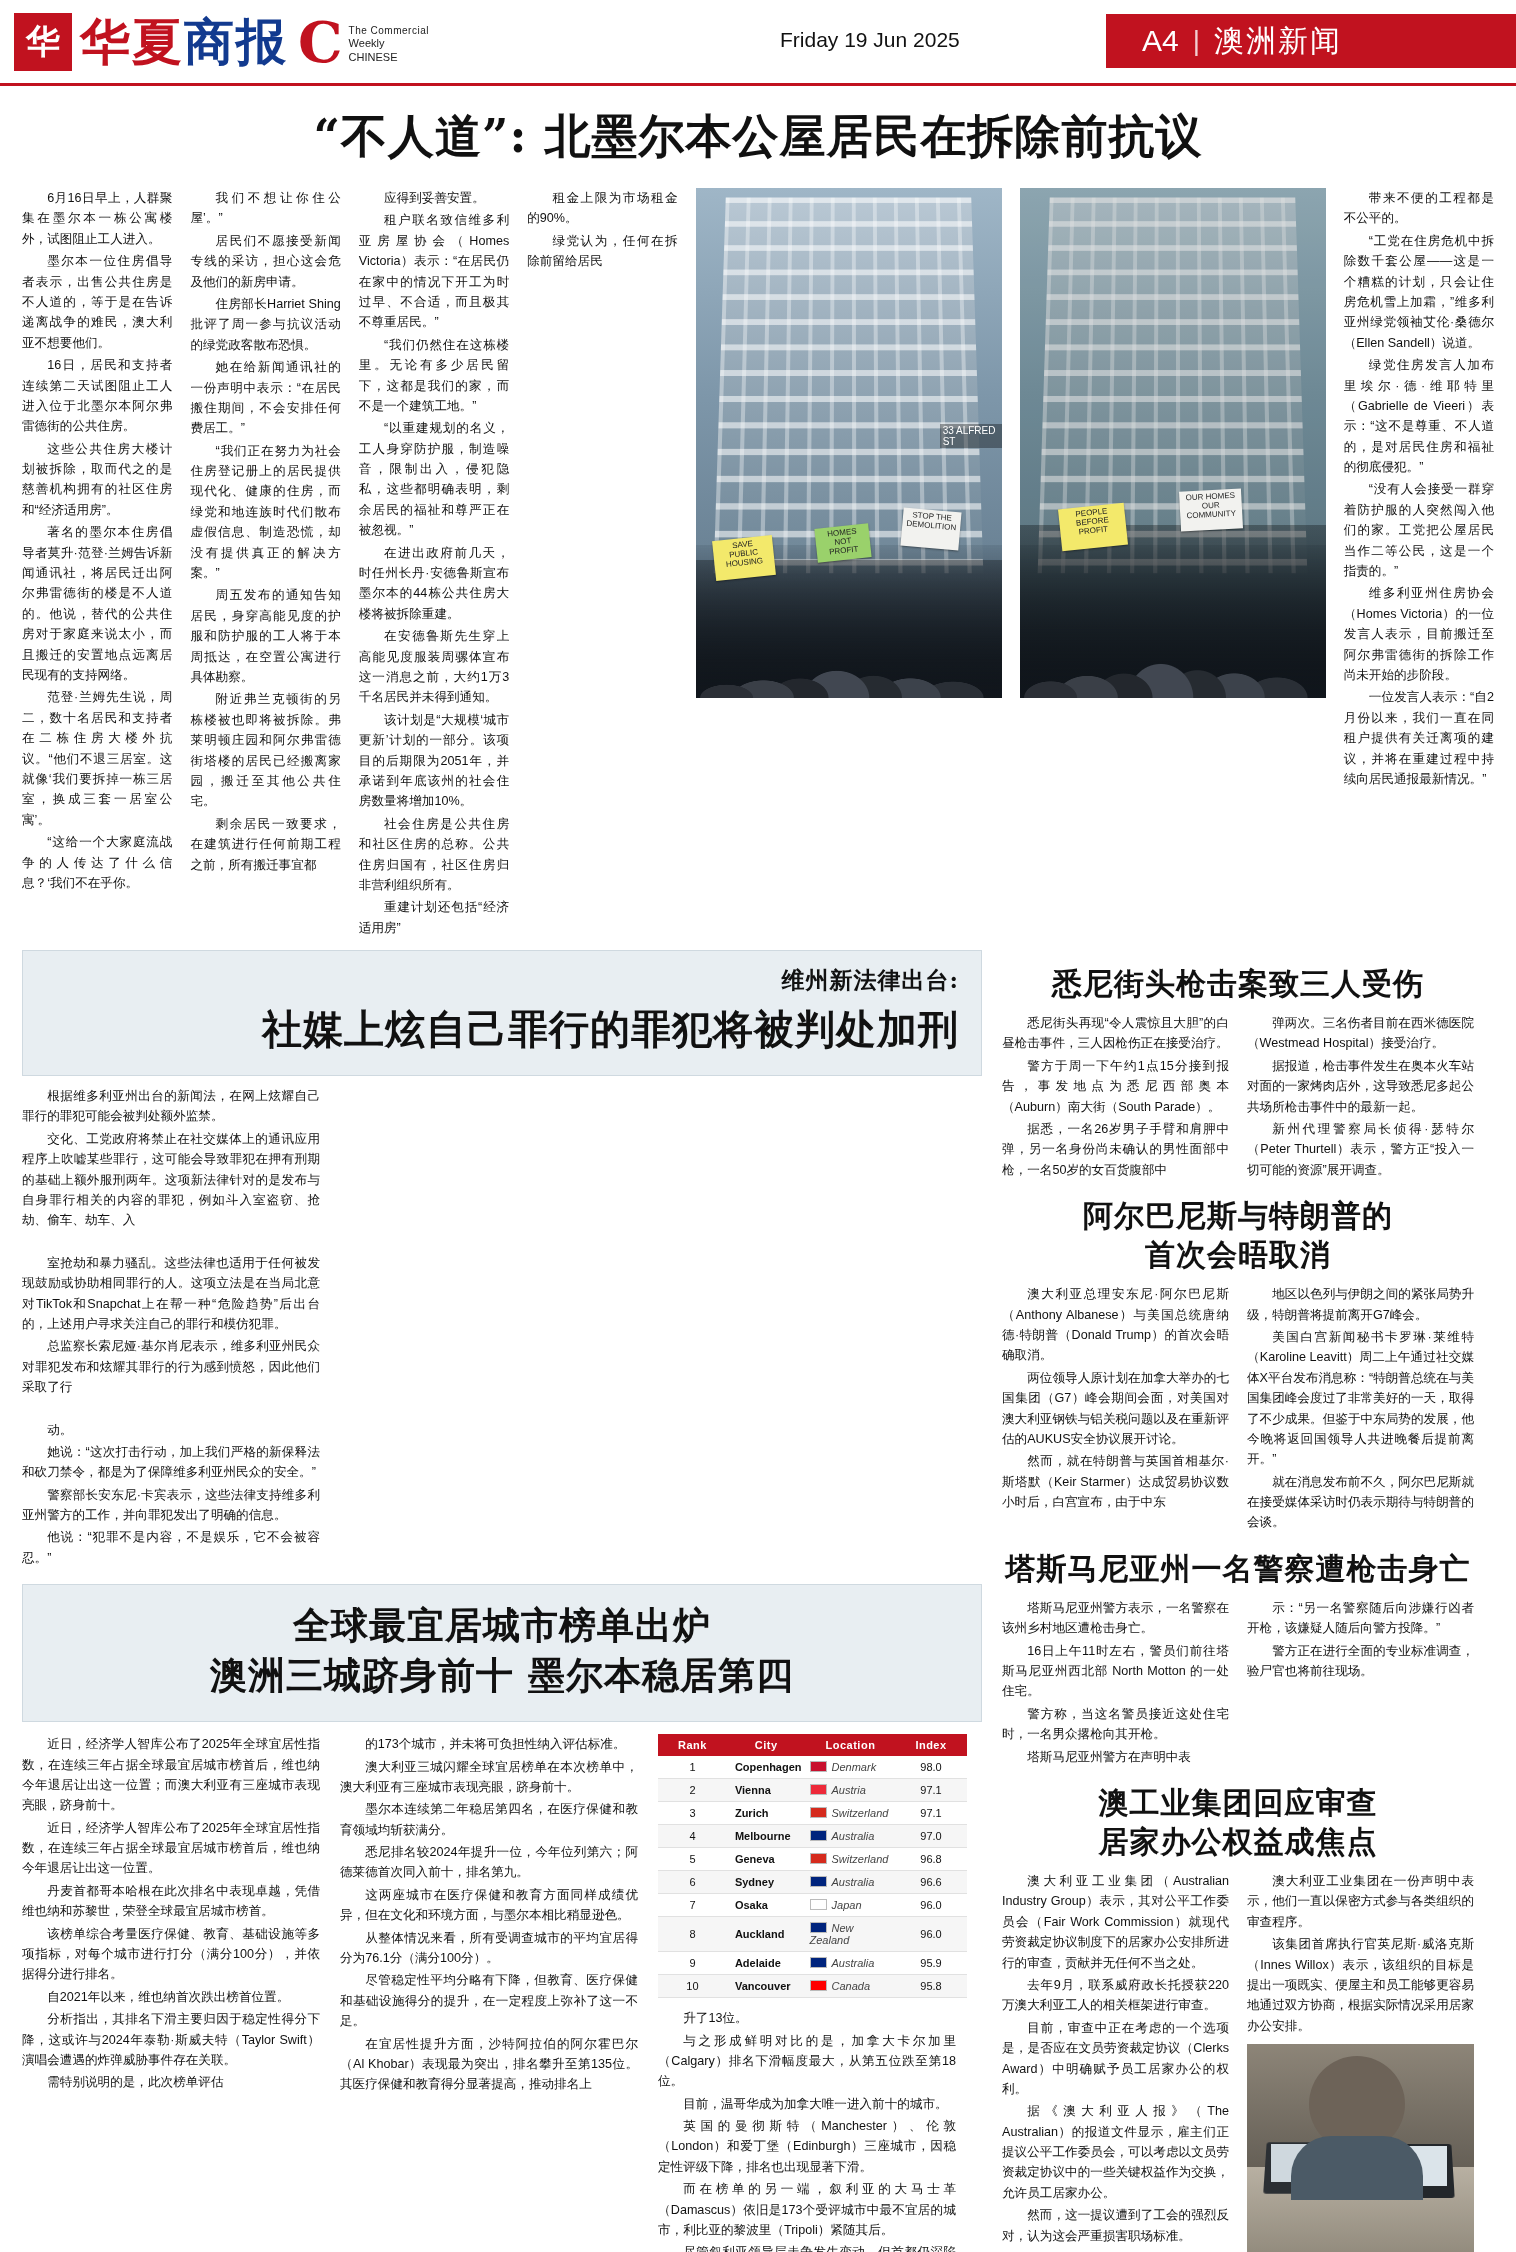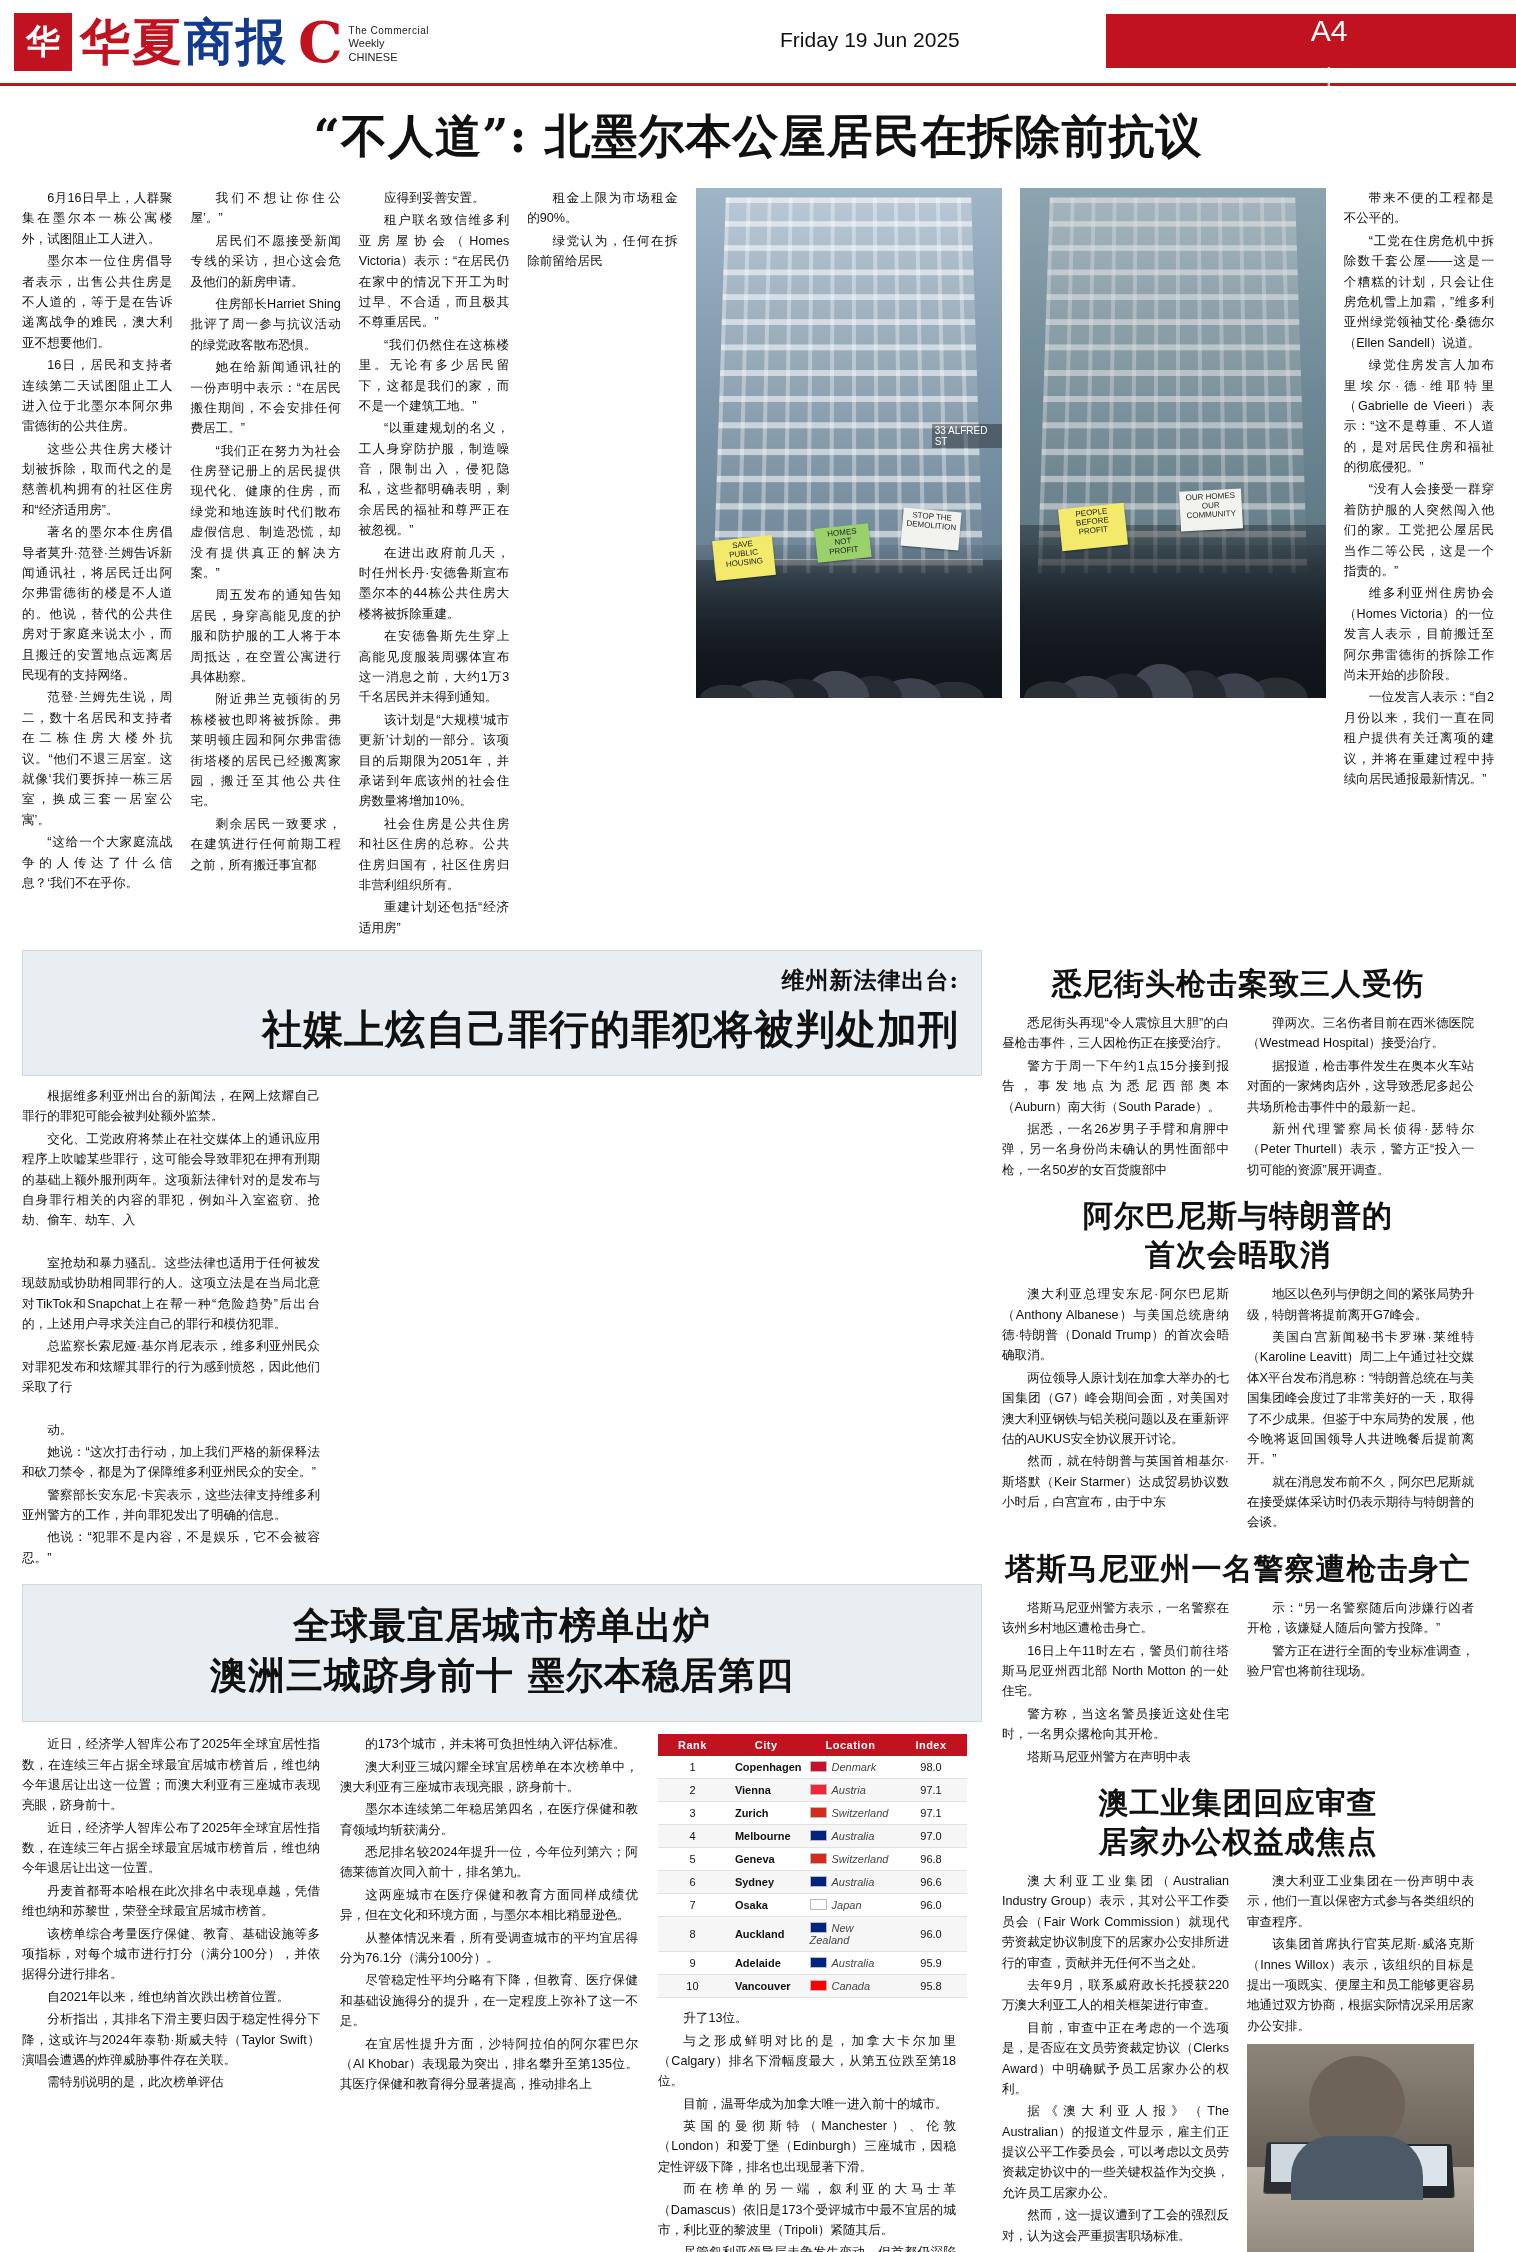--- a/index.html
+++ b/index.html
@@ -49,21 +49,20 @@
     position:absolute; left:780px; top:28px;
     font-size:21px; color:#111;
   }
   .masthead-right {
     position:absolute; right:0; top:14px;
     background:#c1121f; color:#fff;
     height:54px; width:410px;
     display:flex; align-items:center; gap:14px;
     padding-left:36px;
     font-size:28px;
-    flex-direction:column;
   }
   .masthead-right .pg { font-size:30px; }
   .masthead-right .sep { opacity:.8; }
   .masthead-right .sect { font-size:30px; letter-spacing:2px; }
 
   
   .headline-main {
     text-align:center;
     font-family:"DejaVu Serif", serif;
     font-weight:bold;
@@ -300,21 +299,21 @@
           <p>租金上限为市场租金的90%。</p>
           <p>绿党认为，任何在拆除前留给居民</p>
         </div>
       </div>
       <div class="story1-photo">
         <div class="bldg"></div>
         <div class="crowd"></div>
         <div class="placard" style="left:18px;bottom:120px;width:60px;height:40px;">SAVE<br>PUBLIC<br>HOUSING</div>
         <div class="placard green" style="left:120px;bottom:138px;width:54px;height:34px;">HOMES<br>NOT<br>PROFIT</div>
         <div class="placard white" style="left:206px;bottom:150px;width:58px;height:38px;transform:rotate(5deg)">STOP THE<br>DEMOLITION</div>
-        <div style="position:absolute;left:236px;top:236px;color:#fff;font-size:10px;background:rgba(0,0,0,.35);padding:1px 3px">33 ALFRED ST</div>
+        <div style="position:absolute;left:244px;top:236px;color:#fff;font-size:10px;background:rgba(0,0,0,.35);padding:1px 3px">33 ALFRED ST</div>
       </div>
       <div class="story1-photo2">
         <div class="bldg" style="filter:hue-rotate(-10deg) brightness(.9)"></div>
         <div class="crowd" style="height:34%"></div>
         <div class="placard" style="left:40px;bottom:150px;width:66px;height:42px;">PEOPLE<br>BEFORE<br>PROFIT</div>
         <div class="placard white" style="left:160px;bottom:168px;width:62px;height:40px;transform:rotate(-3deg)">OUR HOMES<br>OUR<br>COMMUNITY</div>
       </div>
       <div class="c col-text" style="width:196px">
         <p>带来不便的工程都是不公平的。</p>
         <p>“工党在住房危机中拆除数千套公屋——这是一个糟糕的计划，只会让住房危机雪上加霜，”维多利亚州绿党领袖艾伦·桑德尔（Ellen Sandell）说道。</p>

